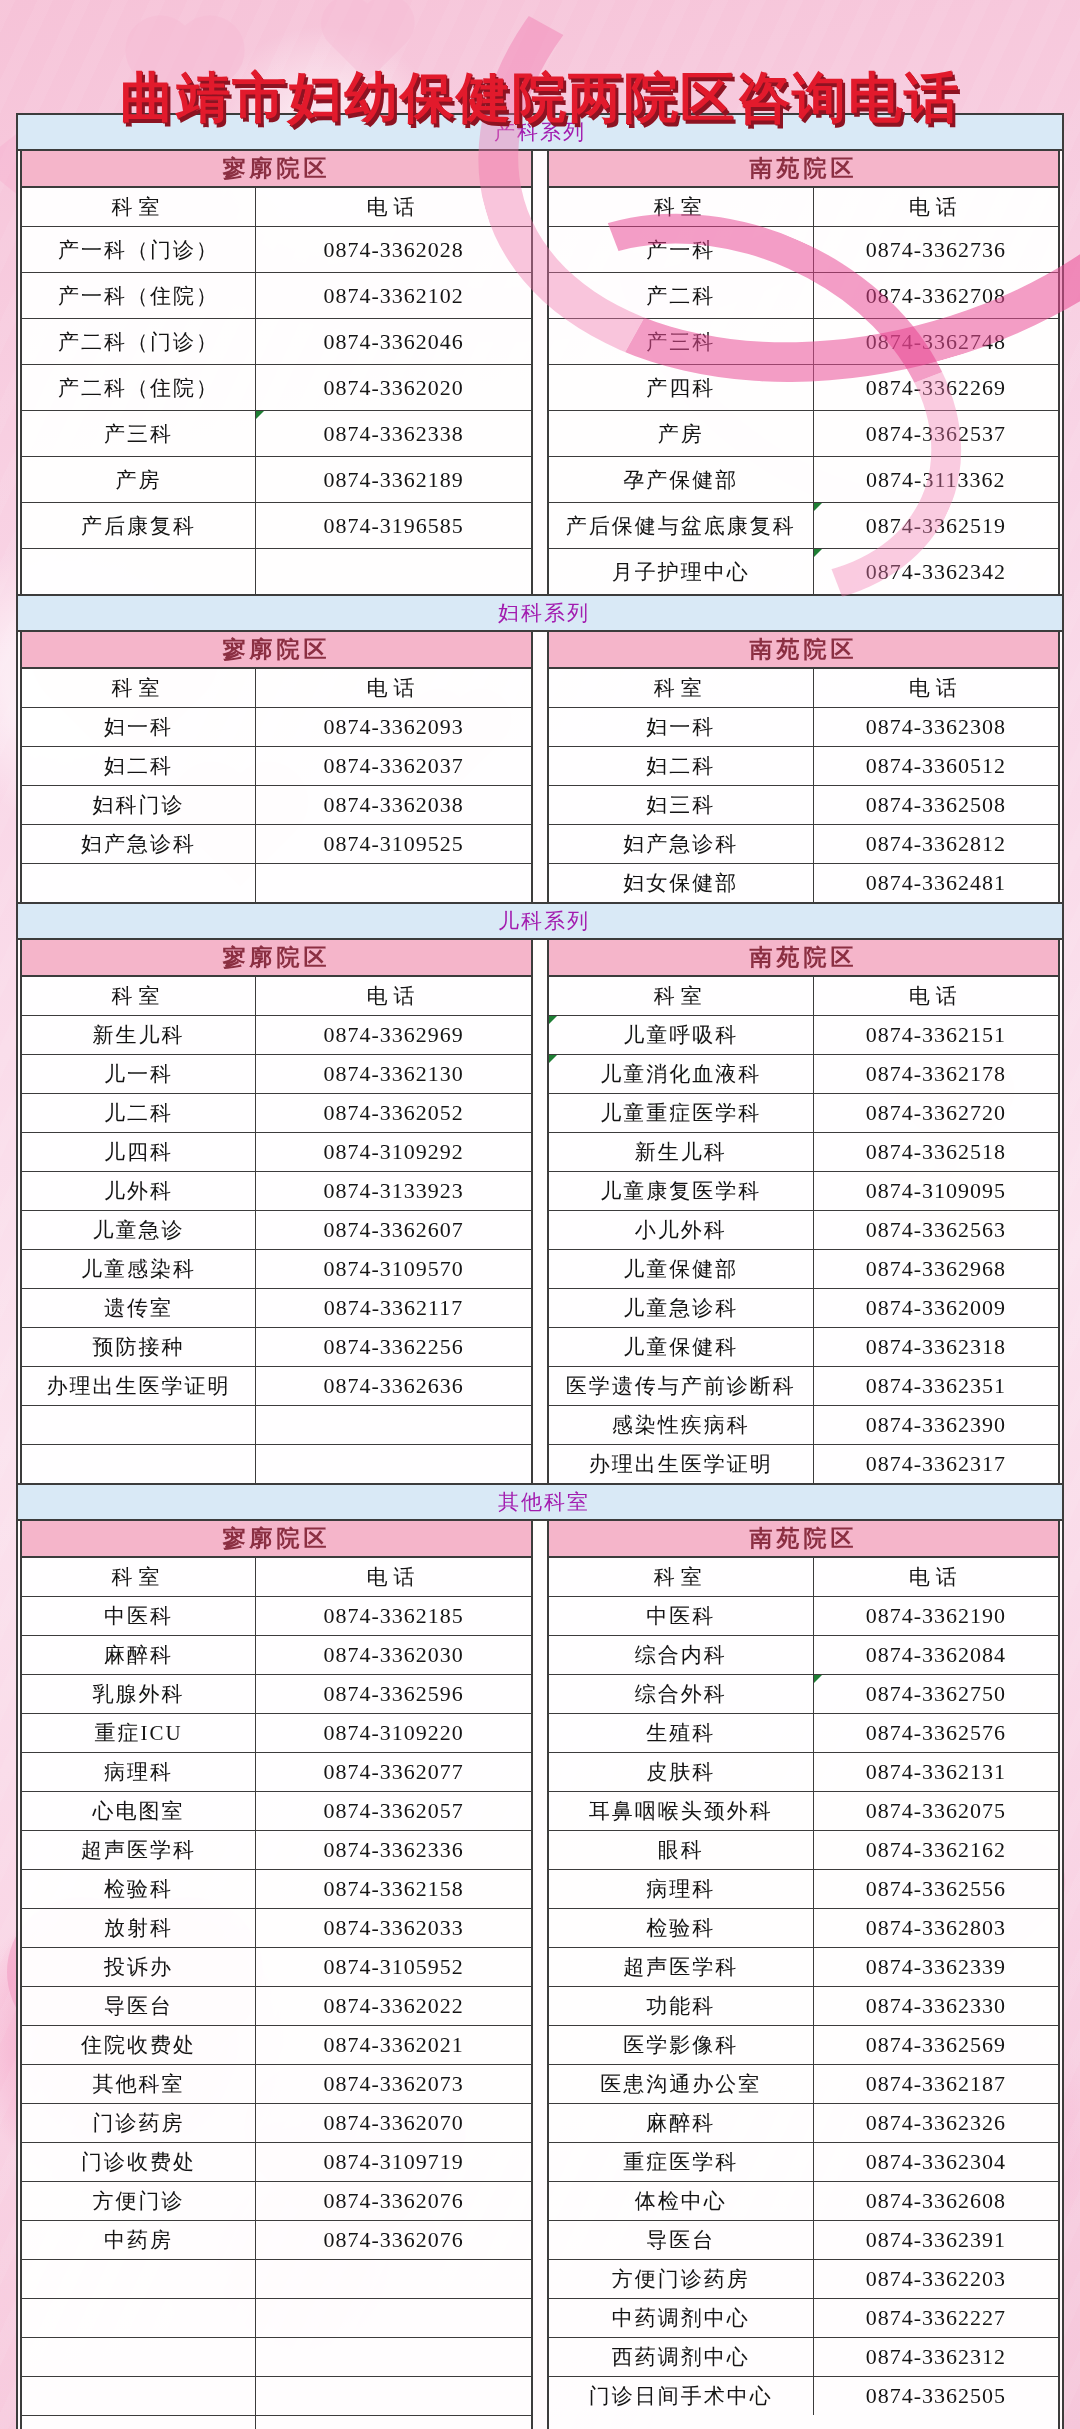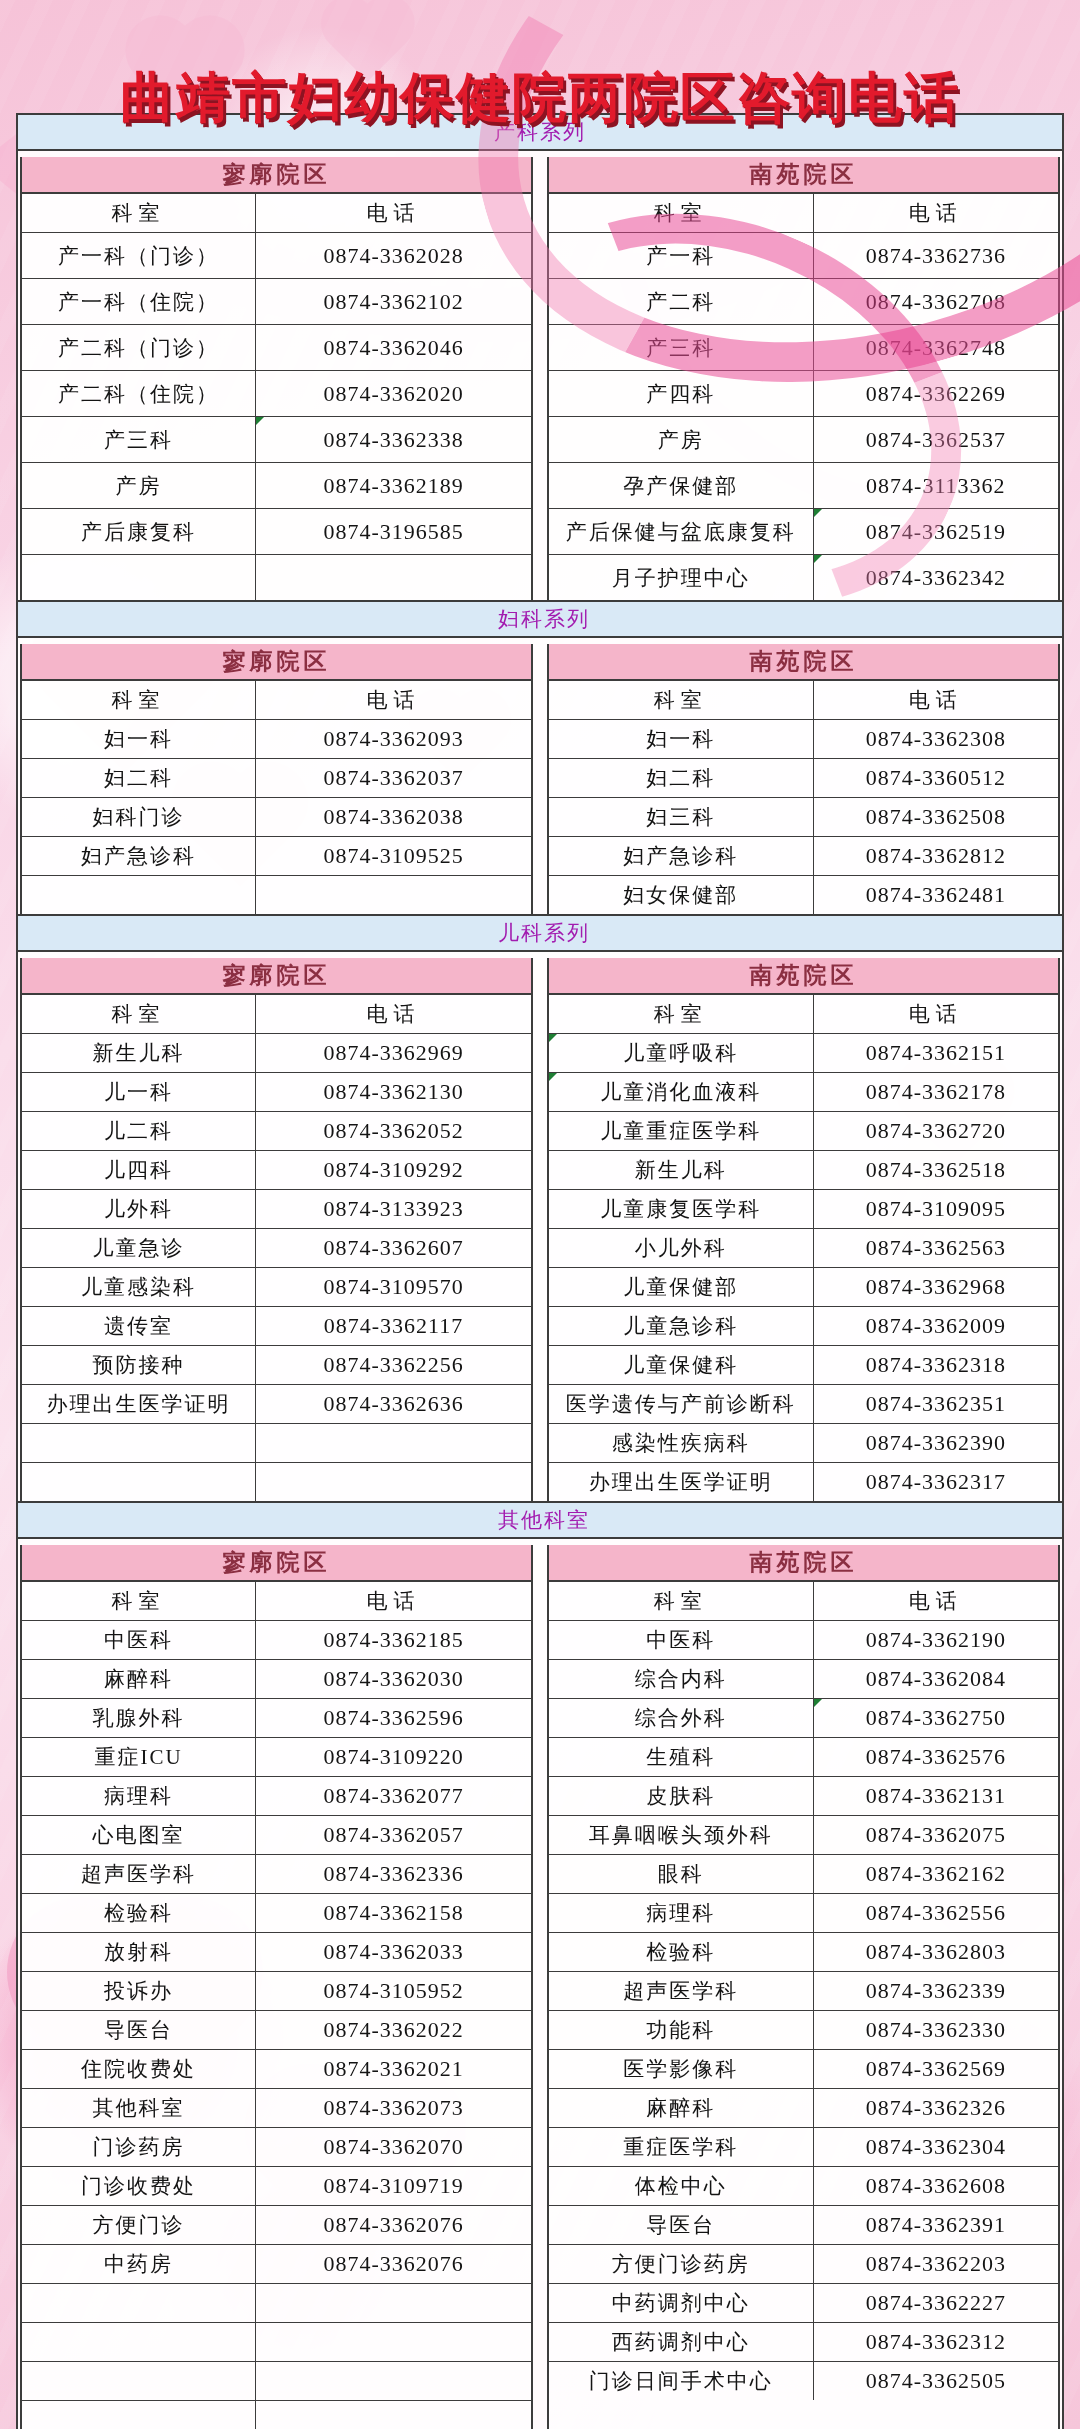--- a/index.html
+++ b/index.html
@@ -41,21 +41,21 @@
   .title{position:absolute;z-index:4;top:26px;left:0;width:100%;text-align:center;white-space:nowrap;
     font-family:"DejaVu Sans","Liberation Sans",sans-serif;font-weight:900;font-size:54px;letter-spacing:2px;
     color:#e21a2c;text-shadow:3px 4px 0 #8d1322,1px 1px 0 #b31626;}
 
   
   .board{position:absolute;z-index:2;left:16px;top:113px;width:1044px;
     background:rgba(255,255,255,.92);border:2px solid #3c3c3c;}
   .band{height:34px;background:#d9e9f6;border-bottom:2px solid #3c3c3c;
     display:flex;align-items:center;justify-content:center;font-size:21px;color:#a21caf;letter-spacing:2px;}
   .section + .section .band{border-top:2px solid #3c3c3c;margin-top:-2px;padding-left:8px;}
-  .cols{display:flex;gap:14px;padding:0 2px;margin-top:6px;}
+  .cols{display:flex;gap:14px;padding:0 2px;}
   .table{flex:1;border:2px solid #3c3c3c;border-top:none;display:flex;flex-direction:column;background:rgba(255,255,255,.55);}
   .campus{height:35px;background:#f5b5ca;border-bottom:2px solid #3c3c3c;
     display:flex;align-items:center;justify-content:center;
     font-size:23px;font-weight:600;color:#8b2f42;letter-spacing:4px;}
   .tr{display:flex;min-height:38px;border-bottom:1.5px solid #3c3c3c;}
   .tall-rows .tr{min-height:45px;}
   .tall-rows .thead{min-height:38px;}
   .table .tr:last-child, .table [data-role="rows"] .tr:last-child{border-bottom:none;}
   [data-role="rows"]{display:flex;flex-direction:column;flex:1;}
   .td{display:flex;align-items:center;justify-content:center;position:relative;
@@ -516,20 +516,24 @@
             </div>
             <div class="tr">
               <div class="td td-dept">功能科</div>
               <div class="td td-phone">0874-3362330</div>
             </div>
             <div class="tr">
               <div class="td td-dept">医学影像科</div>
               <div class="td td-phone">0874-3362569</div>
             </div>
             <div class="tr">
+              <div class="td td-dept">医患沟通办公室</div>
+              <div class="td td-phone">0874-3362187</div>
+            </div>
+            <div class="tr">
               <div class="td td-dept">麻醉科</div>
               <div class="td td-phone">0874-3362326</div>
             </div>
             <div class="tr">
               <div class="td td-dept">重症医学科</div>
               <div class="td td-phone">0874-3362304</div>
             </div>
             <div class="tr">
               <div class="td td-dept">体检中心</div>
               <div class="td td-phone">0874-3362608</div>

